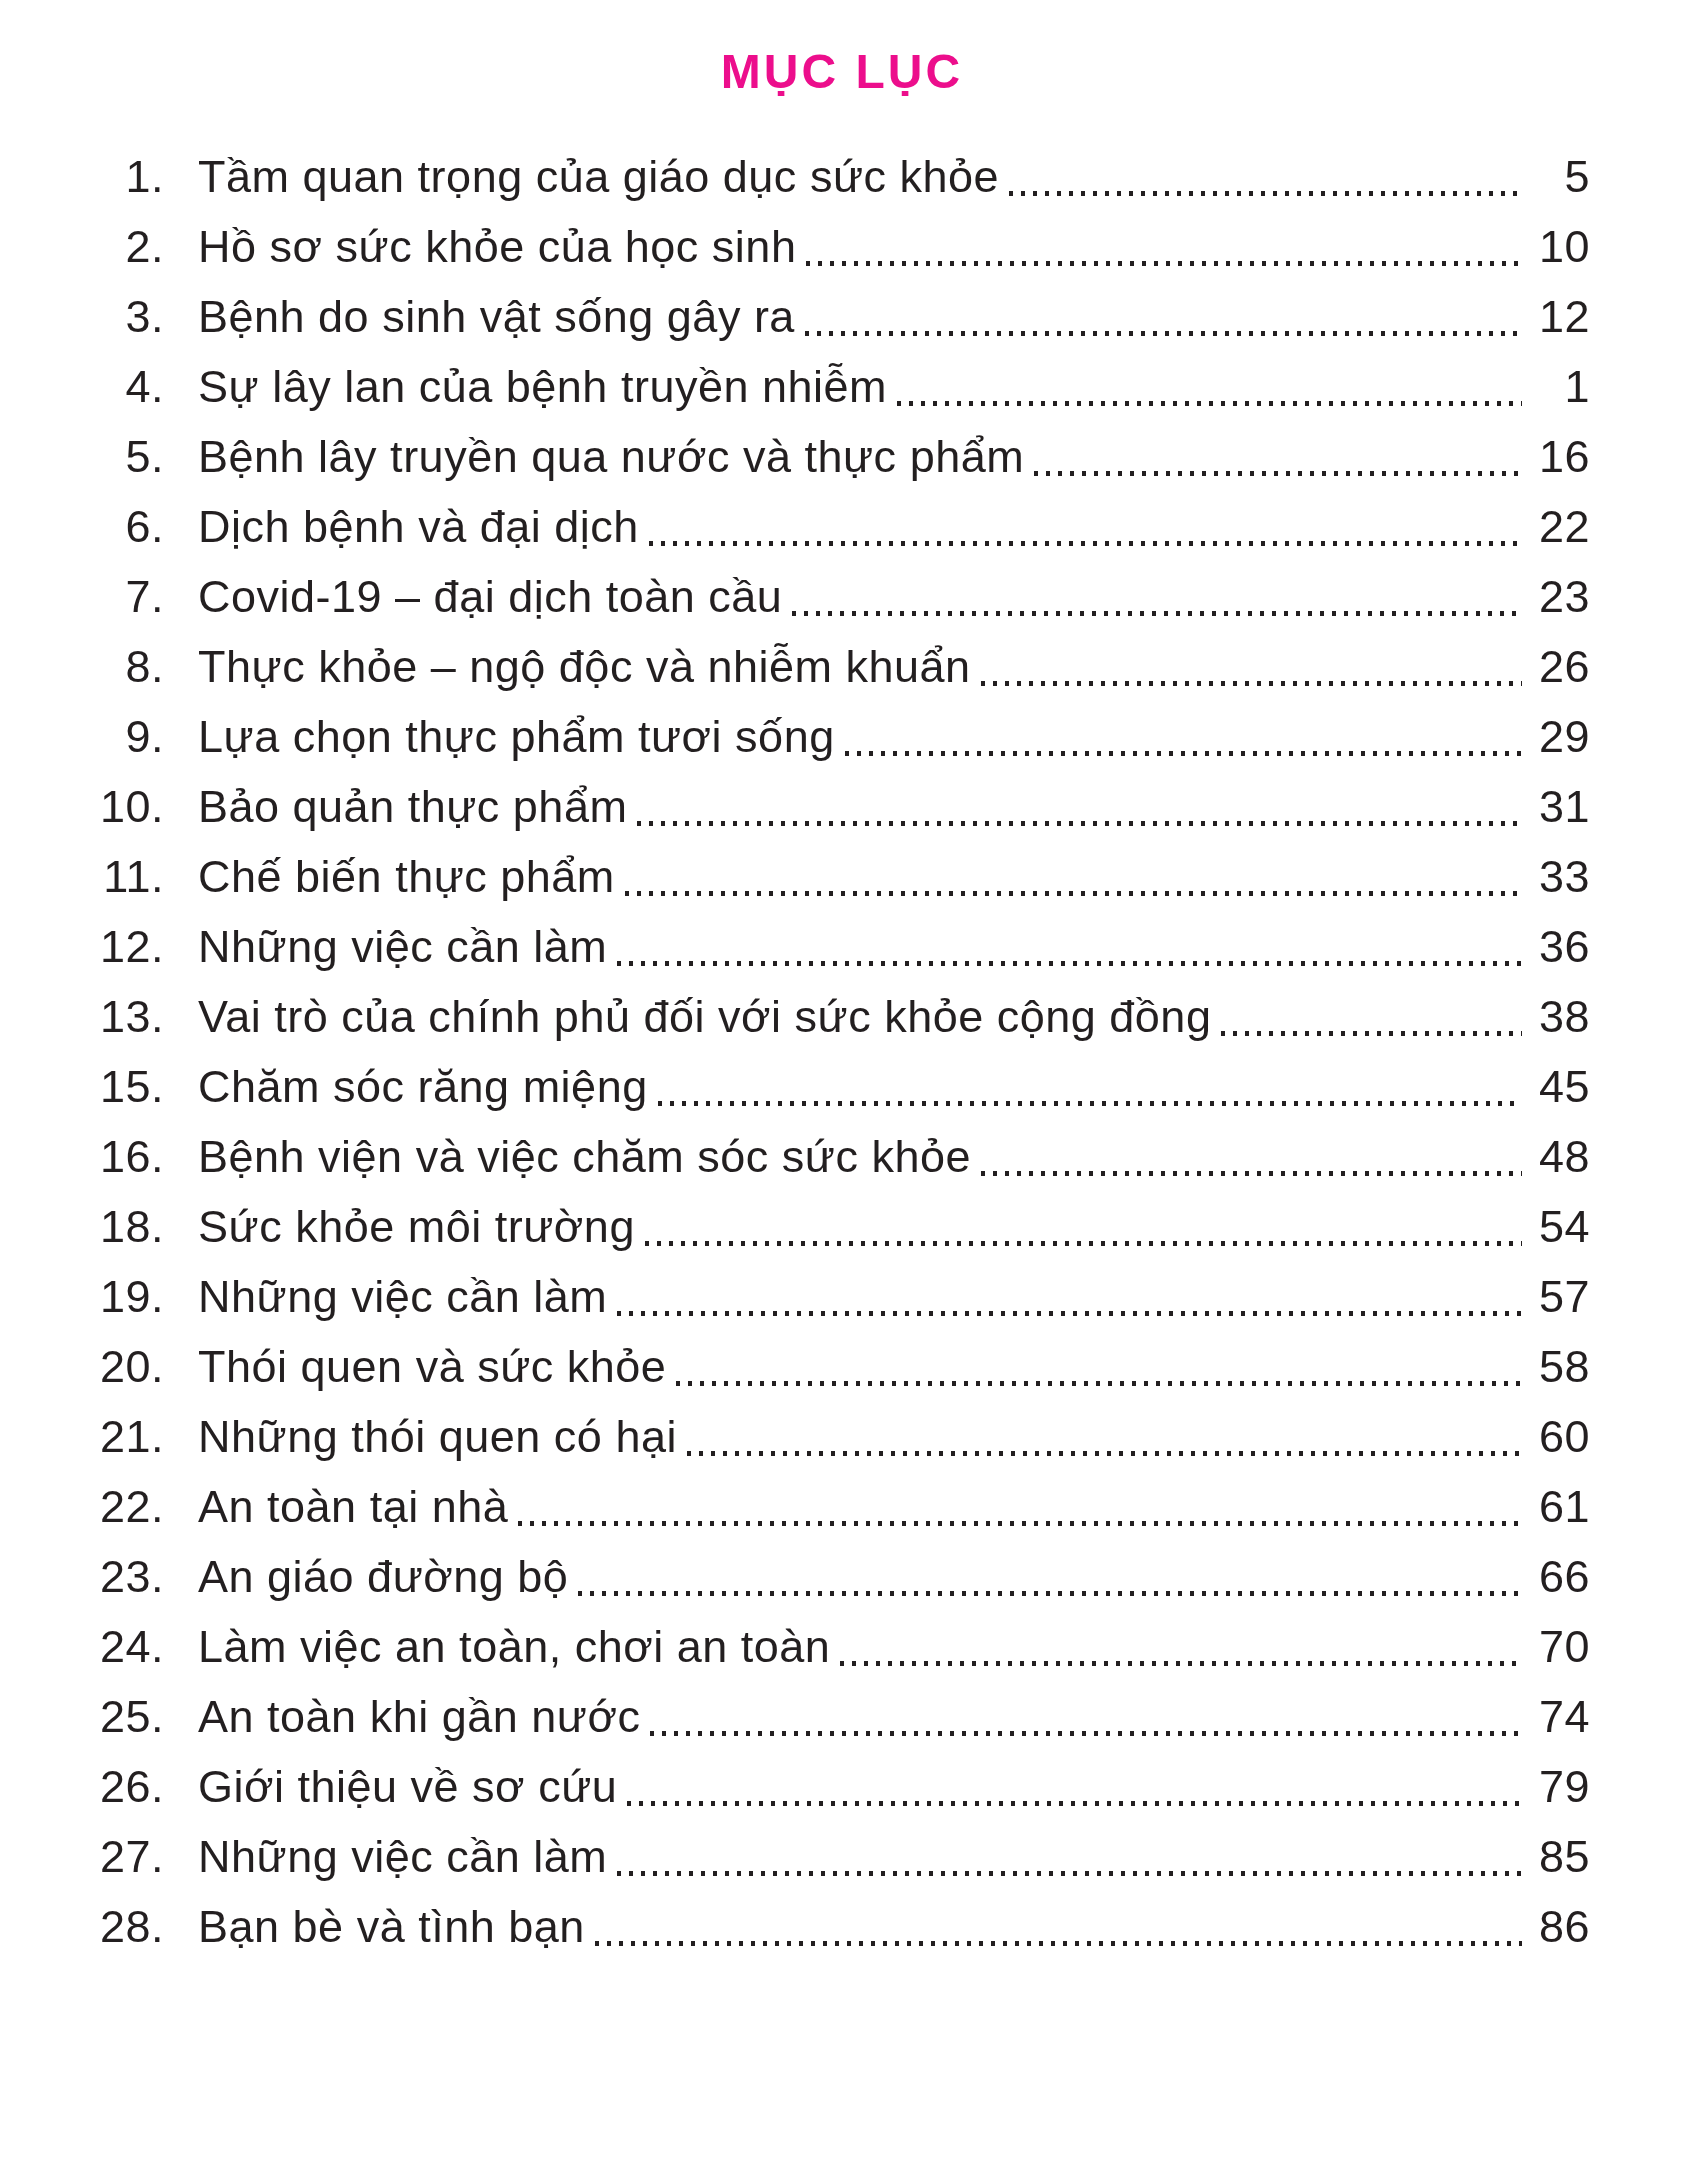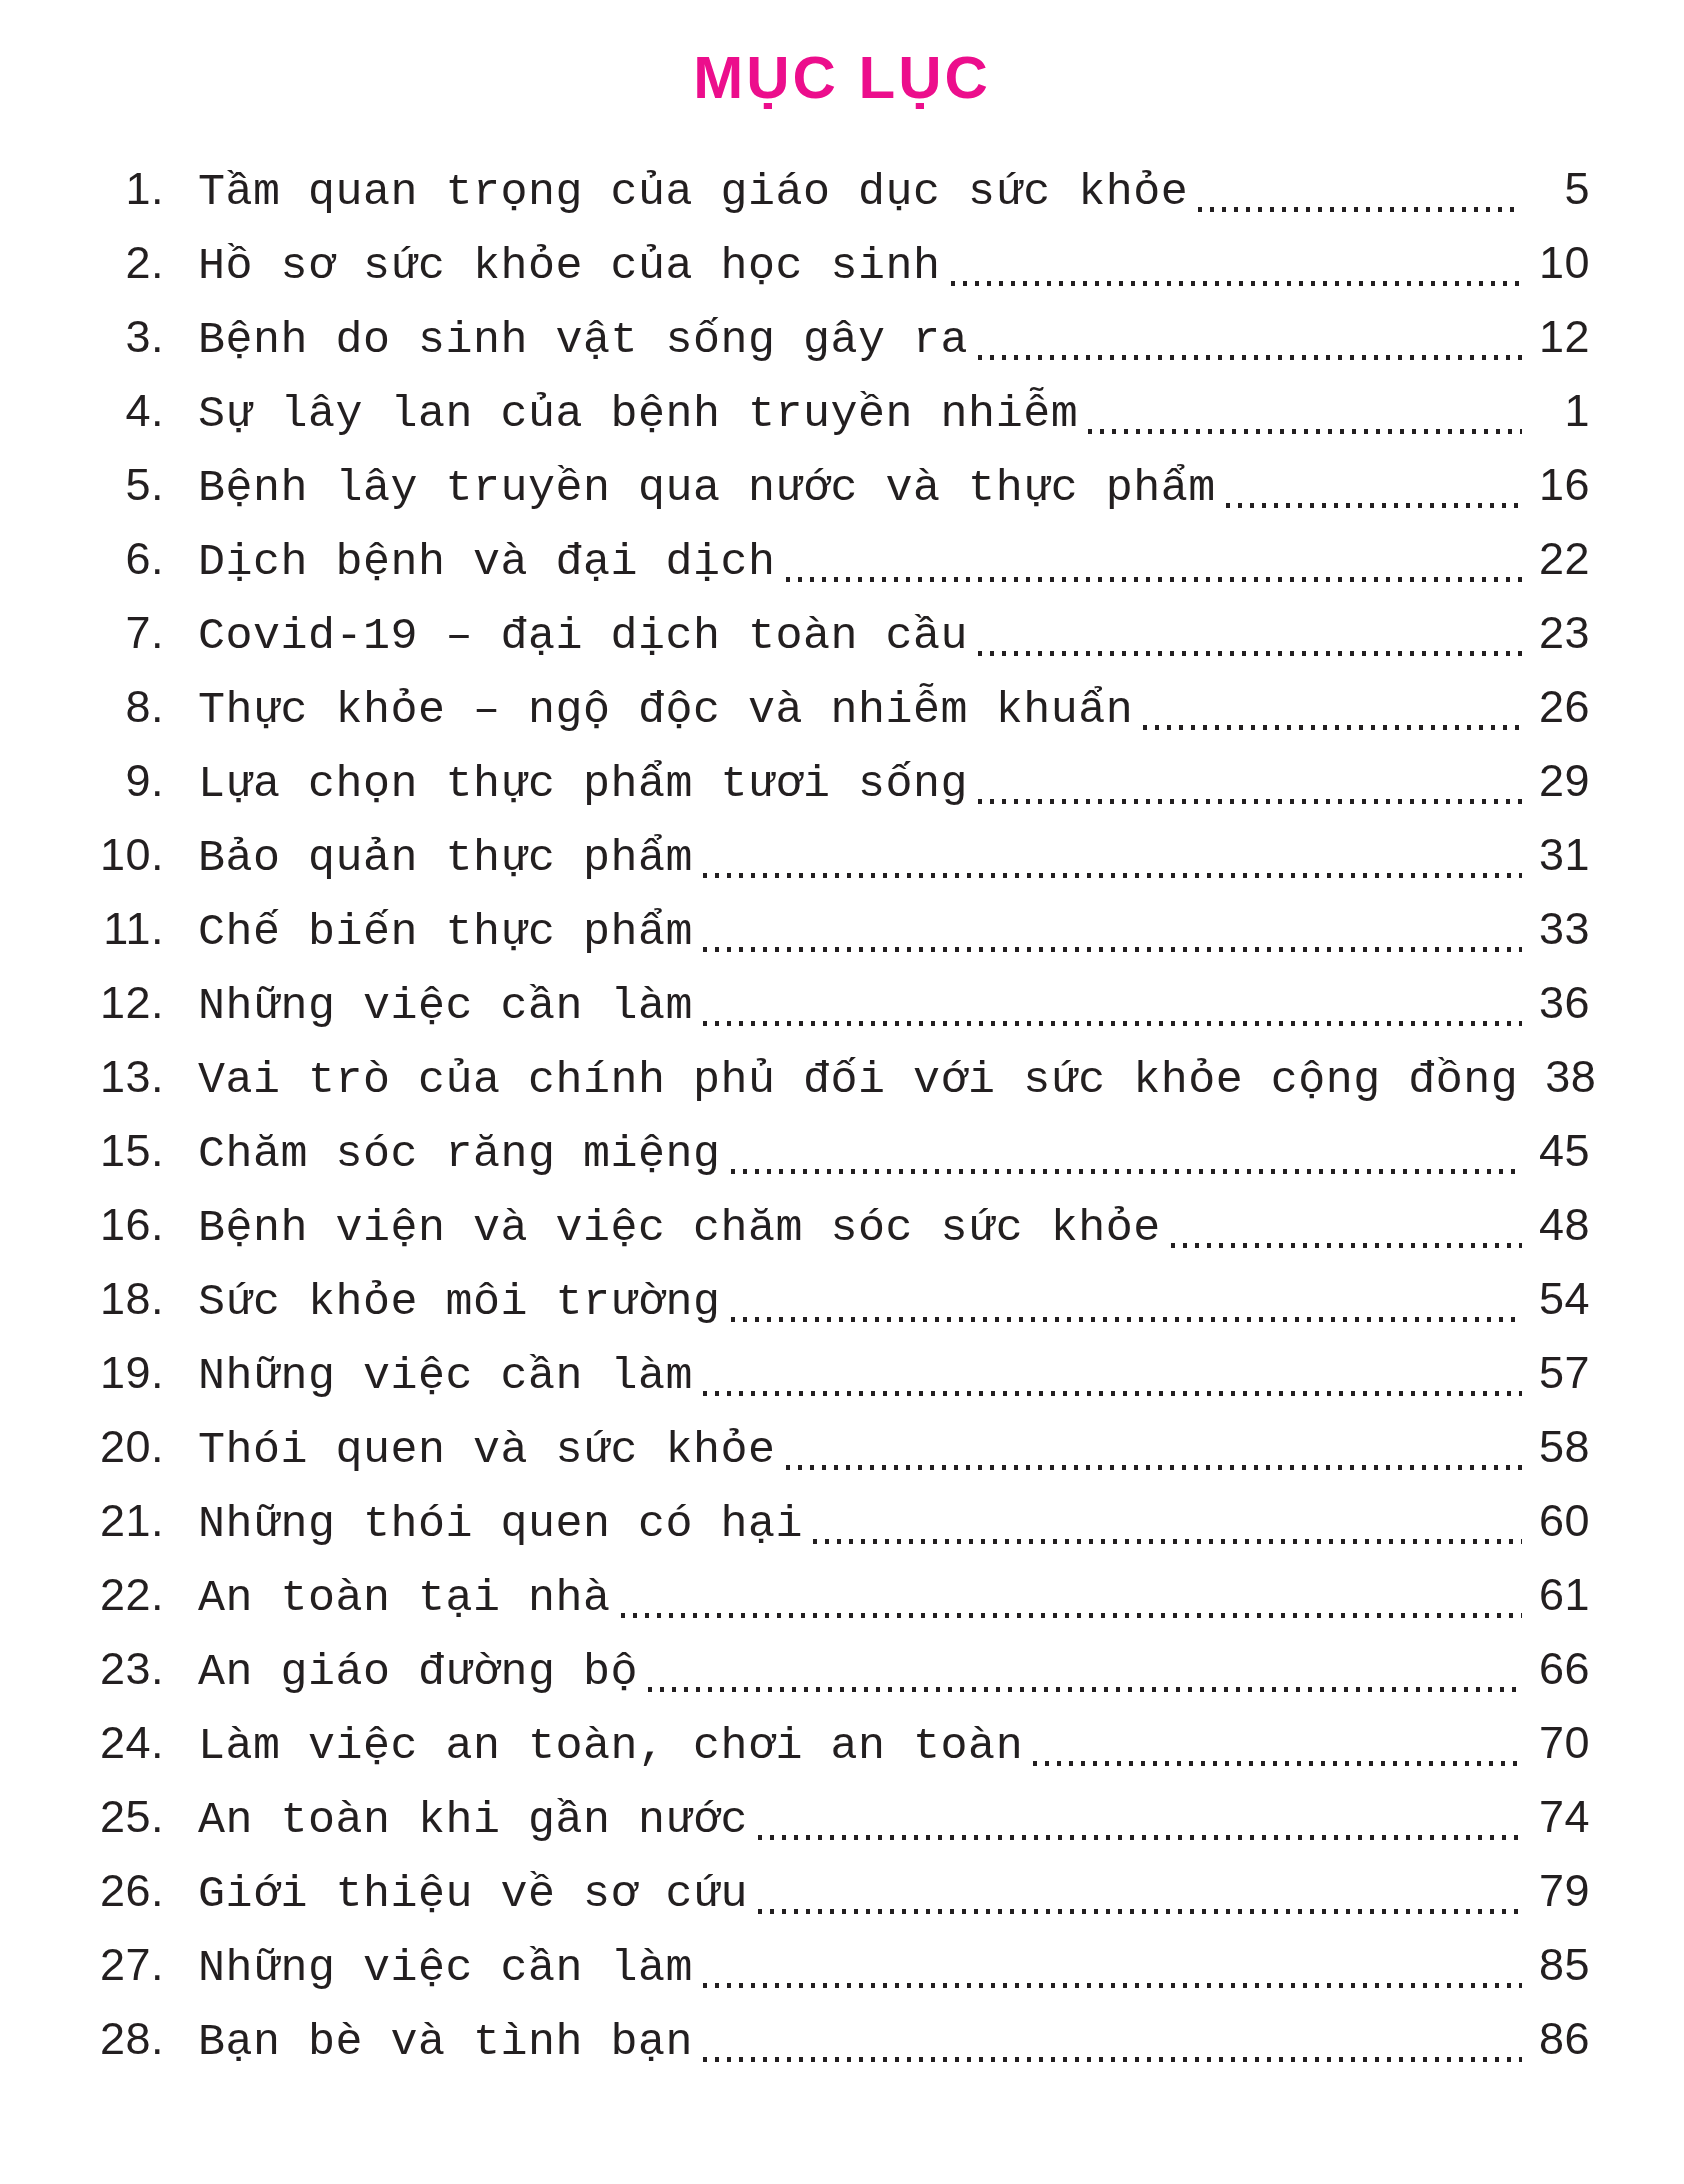--- a/index.html
+++ b/index.html
@@ -18,21 +18,21 @@
     color: var(--ink);
     overflow: hidden;
   }
   .page {
     width: 100%;
     height: 100%;
     padding: 48px 94px 0 94px;
   }
   .toc-title {
     text-align: center;
-    font-size: 60px;
+    font-size: 48px;
     font-weight: bold;
     letter-spacing: 3px;
     color: var(--accent);
     line-height: 1;
     margin-bottom: 46px;
   }
   ol.toc-list {
     list-style: none;
   }
   li.toc-row {
@@ -46,21 +46,20 @@
     white-space: nowrap;
   }
   .toc-num {
     flex: none;
     min-width: 70px;
     text-align: right;
     margin-right: 34px;
   }
   .toc-label {
     flex: none;
-    font-family: Liberation Mono, monospace;
   }
   .toc-leader {
     flex: 1 1 auto;
     height: 5px;
     align-self: flex-end;
     margin: 0 10px 16px 10px;
     background: repeating-linear-gradient(
       to right,
       var(--ink) 0 4px,
       transparent 4px 12px

